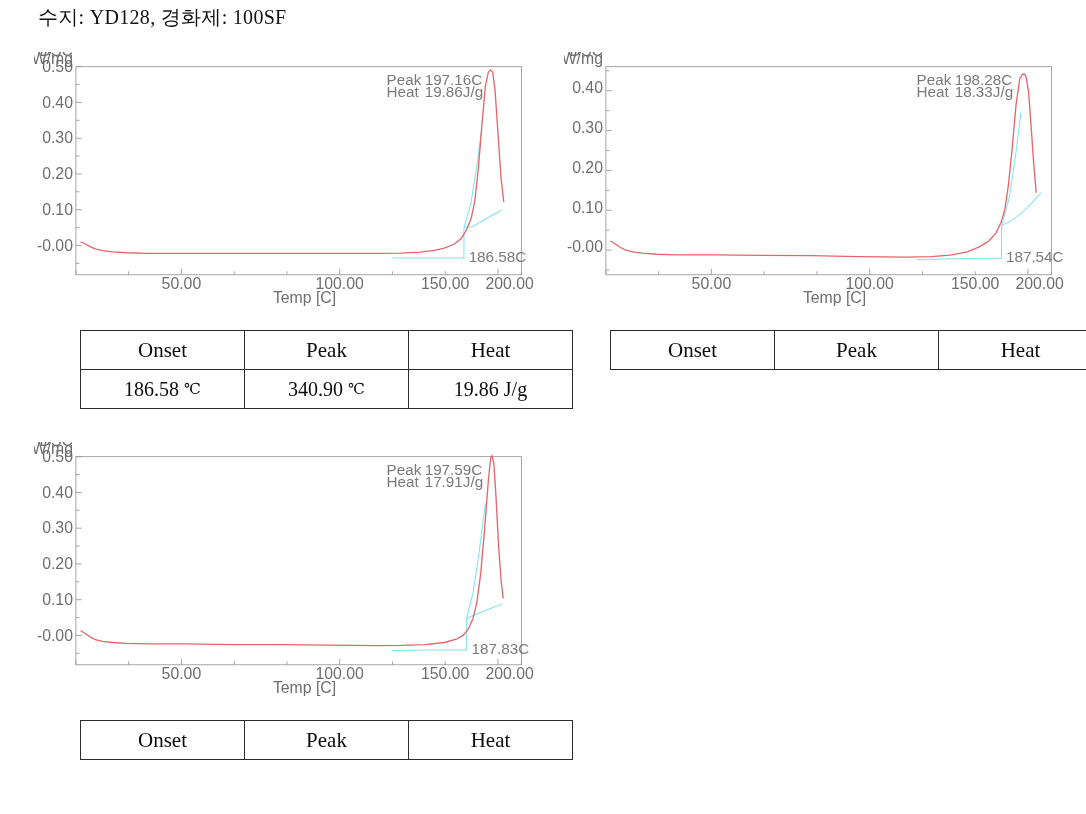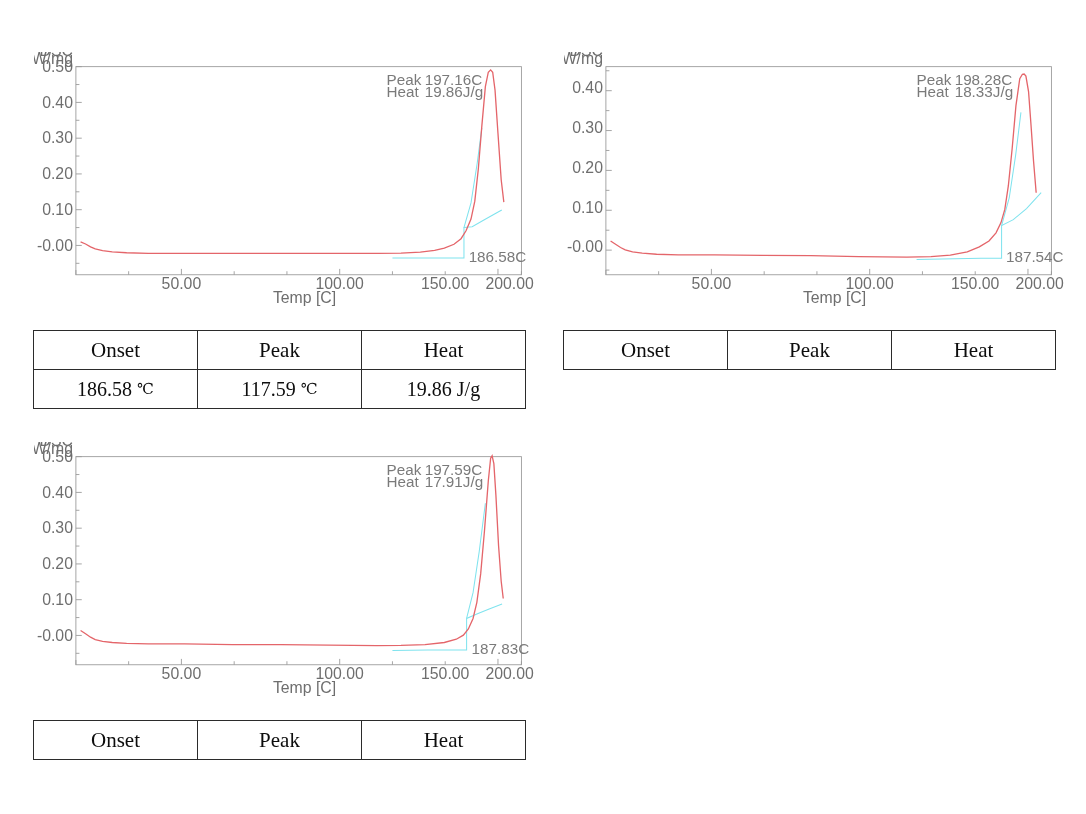--- a/index.html
+++ b/index.html
@@ -43,20 +43,21 @@
 
   .chart-svg { display: block; }
 
   
   .result-table {
     position: absolute;
     border-collapse: collapse;
     width: 493px;
     table-layout: fixed;
     background: #ffffff;
+    margin-left: 47px;
   }
   .result-table.t1 { left: 33px;  top: 330px; }
   .result-table.t2 { left: 563px; top: 330px; }
   .result-table.t3 { left: 33px;  top: 720px; }
 
   .result-table td, .result-table th {
     border: 1px solid #2b2b2b;
     text-align: center;
     font-weight: normal;
     font-family: "Liberation Serif", "DejaVu Serif", serif;
@@ -100,20 +101,21 @@
     font-family: "Liberation Sans", "DejaVu Sans", sans-serif;
     font-size: 5.2px;
     fill: #7a7a7a;
   }
 </style>
 </head>
 <body>
 
 <div class="page">
 
+  <div id="doc-title">수지: YD128, 경화제: 100SF</div>
 
   <div class="chart-block c1">
     <svg class="chart-svg" width="500" height="255" viewBox="0 0 170 87">
       <g>
         <rect x="14" y="5" width="152" height="71" fill="none" stroke="#9a9a9a" stroke-width="0.3"></rect>
       </g>
       <g>
         <text class="tick" x="13" y="6.8" text-anchor="end">0.50</text>
         <text class="tick" x="13" y="19.0" text-anchor="end">0.40</text>
         <text class="tick" x="13" y="31.2" text-anchor="end">0.30</text>
@@ -153,21 +155,21 @@
 
   <table class="result-table t1">
     <tbody>
         <tr>
       <th>Onset</th>
       <th>Peak</th>
       <th>Heat</th>
     </tr>
     <tr>
       <td><span class="cellwrap"><span>186.58</span> <span class="unit">℃</span></span></td>
-      <td><span class="cellwrap"><span>117.59</span> <span class="unit">℃</span></span></td>
+      <td><span class="cellwrap"><span>340.90</span> <span class="unit">℃</span></span></td>
       <td><span class="cellwrap"><span>19.86</span> <span>J/g</span></span></td>
     </tr>
   </tbody>
     </table>
 
   <div class="chart-block c2">
     <svg class="chart-svg" width="500" height="255" viewBox="0 0 170 87">
       <g>
         <rect x="14" y="5" width="152" height="71" fill="none" stroke="#9a9a9a" stroke-width="0.3"></rect>
       </g>

